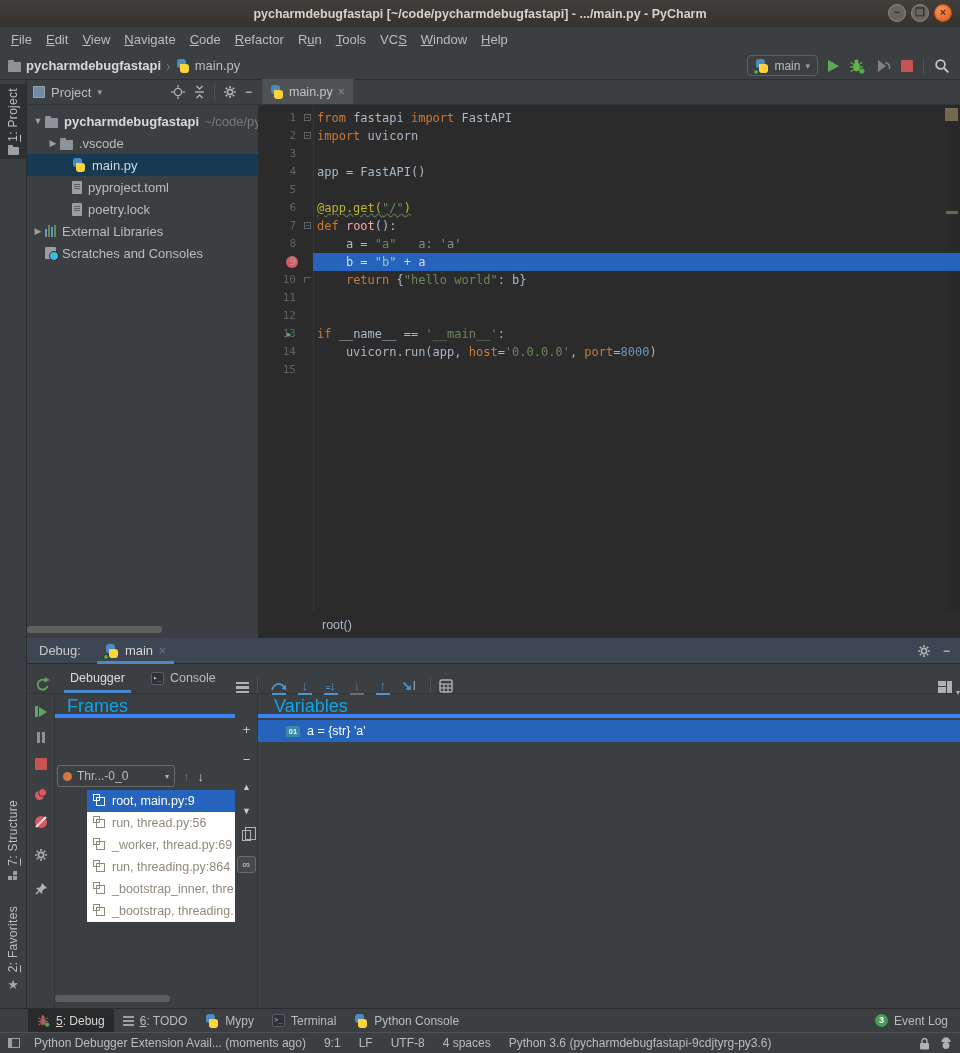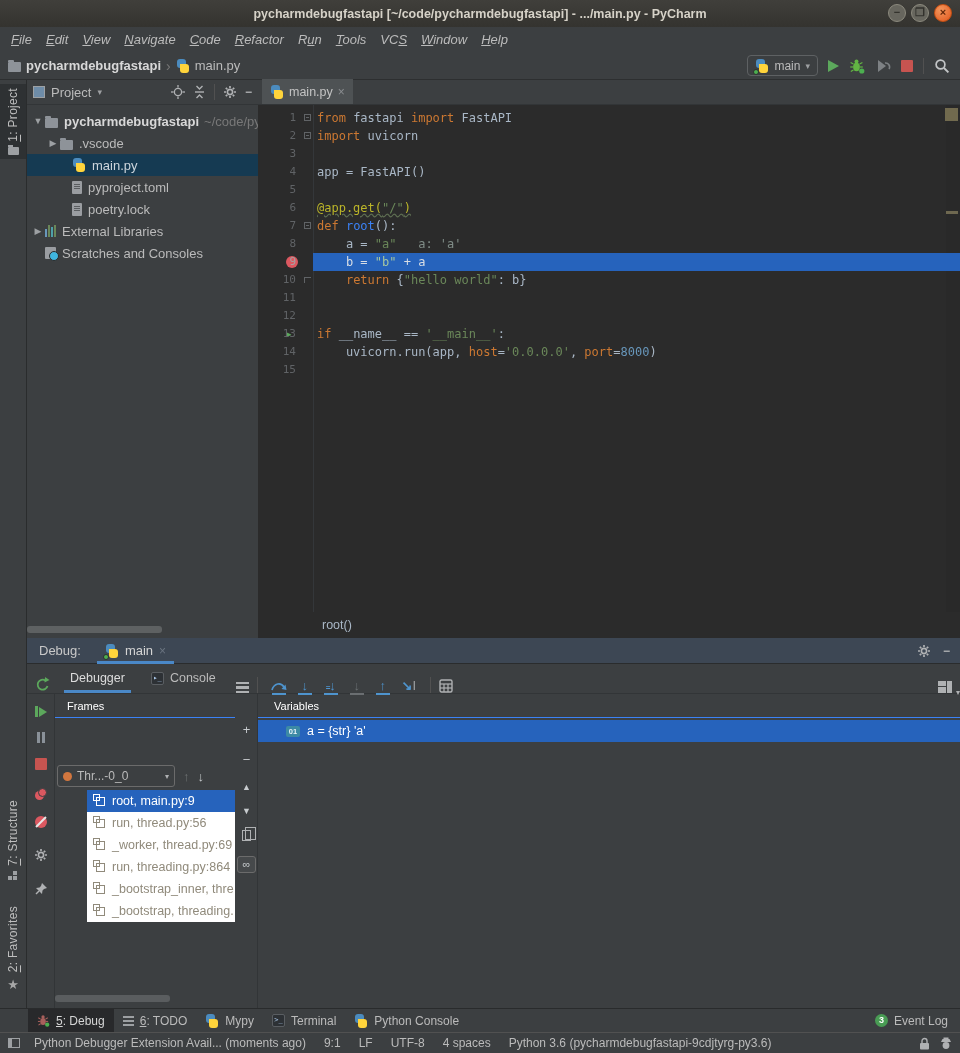--- a/index.html
+++ b/index.html
@@ -11,21 +11,21 @@
   
   .titlebar { left:0; top:0; width:960px; height:27px;
     background:linear-gradient(#403F3B,#34332F); display:flex; align-items:center; justify-content:center; }
   .title-text { font-weight:bold; font-size:12.5px; color:#D6D2C8; }
   .winbtns { position:absolute; right:8px; top:4px; display:flex; gap:5px; }
   .winbtn { width:18px; height:18px; border-radius:50%; background:#67665E; border:1px solid #8B897D;
     color:#32312C; font-size:11px; line-height:15px; text-align:center; font-weight:bold; }
   .winbtn.close { background:radial-gradient(circle at 35% 30%, #F3965C, #E1571D); border-color:#C64F12; color:#64270A; }
 
   
-  .menubar { left:0; top:27px; width:960px; height:25px; background:#3C3F41; display:flex; align-items:center; padding-left:4px;font-style:italic; }
+  .menubar { left:0; top:27px; width:960px; height:25px; background:#3C3F41; display:flex; align-items:center; padding-left:4px; }
   .mi { padding:0 7px; font-size:13px; color:#BBBBBB; height:25px; line-height:25px; cursor:default; }
   .mi u { text-decoration:underline; }
 
   
   .toolbar { left:0; top:52px; width:960px; height:28px; background:#3C3F41; border-bottom:1px solid #2d2f30;
     display:flex; align-items:center; }
   .crumbs { display:flex; align-items:center; gap:5px; padding-left:8px; flex:1; }
   .crumb-proj { font-weight:bold; font-size:13px; color:#D8D8D8; }
   .crumb-sep { color:#777; font-size:14px; }
   .crumb-file { font-size:13px; color:#BBBBBB; }
@@ -96,21 +96,21 @@
   .gut { width:55px; flex:0 0 auto; position:relative; z-index:2; }
   .lnum { position:absolute; left:0; width:38px; text-align:right; color:#606366; font-size:11px; }
   .crow.exec .lnum { color:#A4A3A3; }
   .bp { position:absolute; left:28px; top:3px; width:12px; height:12px; border-radius:50%; background:#DB5860; }
   .runarrow { position:absolute; left:28px; top:0; color:#5CA85C; font-size:9px; }
   .foldmark { position:absolute; left:46px; top:5px; width:7px; height:7px; border:1px solid #606366; background:#2B2B2B; }
   .foldmark::before { content:""; position:absolute; left:1px; top:2px; width:3px; height:1px; background:#606366; }
   .foldend { position:absolute; left:46px; top:6px; width:7px; height:6px; border-left:1px solid #606366; border-top:1px solid #606366; }
   .ctext { flex:1; padding-left:4px; white-space:pre; }
   .crow.exec .ctext { background:#2663BC; }
-  .tk-kw{color:#CC7832} .tk-str{color:#6A8759} .tk-dec{color:#BBB529} .tk-fn{color:#3b82f6}
+  .tk-kw{color:#CC7832} .tk-str{color:#6A8759} .tk-dec{color:#BBB529} .tk-fn{color:#fca5a5}
   .tk-num{color:#6897BB} .tk-tx{color:#A9B7C6} .tk-prm{color:#CC7832}
   .tk-hint{color:#7F8C87; }
   .wavy { text-decoration:underline; text-decoration-style:wavy; text-decoration-color:#5E6F52; }
   .crow.exec .tk-str{color:#A5C6A0} .crow.exec .tk-tx{color:#D8DEE5}
   .ed-scrollcol { position:absolute; right:0; top:0; bottom:0; width:14px; background:#292929; }
   .mark-file { position:absolute; right:2px; top:3px; width:13px; height:13px; background:#716A4E; }
   .mark-warn { position:absolute; right:2px; top:106px; width:12px; height:3px; background:#6E6850; }
   .ebreadcrumb { left:258px; top:612px; width:702px; height:26px; background:#2B2B2B; display:flex; align-items:center; }
   .ebreadcrumb span { margin-left:64px; color:#A9B7C6; font-size:12.5px; }
 
@@ -153,21 +153,21 @@
   .resume-ico i { width:2.5px; height:11px; background:#5CA85C; }
   .resume-ico b { width:0; height:0; border-left:8px solid #5CA85C; border-top:5.5px solid transparent; border-bottom:5.5px solid transparent; }
   .pause-ico { display:flex; gap:2.5px; } .pause-ico i { width:3px; height:11px; background:#8A9199; }
   .bpview { position:relative; width:12px; height:12px; }
   .bpview::before { content:""; position:absolute; left:0; bottom:0; width:9px; height:9px; border-radius:50%; background:#DB5860; }
   .bpview::after { content:""; position:absolute; right:0; top:0; width:7px; height:7px; border-radius:50%; background:#DB5860; border:1px solid #3C3F41; }
   .bpmute { position:relative; width:12px; height:12px; border-radius:50%; background:#DB5860; }
   .bpmute::after { content:""; position:absolute; left:-1px; top:5px; width:14px; height:2px; background:#E8E6E6; transform:rotate(-45deg); }
 
   .frames { position:absolute; left:28px; top:0; width:180px; height:100%; }
-  .pane-hdr { height:24px; line-height:24px; font-size:11px; color:#ffffff; border-bottom:1px solid #3b82f6; padding-left:12px; }
+  .pane-hdr { height:24px; line-height:24px; font-size:18px; color:#0ea5e9; border-bottom:4px solid #3b82f6; padding-left:12px; }
   .thread-row { height:28px; display:flex; align-items:center; gap:8px; padding-left:2px;margin-top:44px; }
   .thread-dd { width:118px; height:22px; border:1px solid #6B6B6B; border-radius:3px; display:flex; align-items:center; gap:5px; padding:0 5px; }
   .tdot { width:9px; height:9px; border-radius:50%; background:#D2773F; }
   .thread-dd .nm { font-size:12px; color:#BBBBBB; flex:1; }
   .thread-dd .caret { font-size:8px; color:#AFB1B3; }
   .arr-up { color:#6F7373; font-size:13px; } .arr-dn { color:#C7CBCE; font-size:13px; }
   .frow { height:22px; display:flex; align-items:center; gap:7px; padding-left:7px; white-space:nowrap; overflow:hidden; font-size:12.5px;margin-left:32px; }
   .frow.selected { background:#2663BC; color:#FFFFFF; }
   .frow.lib { background:#ffffff; color:#908A7B; }
   .fico { position:relative; width:9px; height:9px; border:1.4px solid currentColor; flex:0 0 auto; margin-left:2px; }

